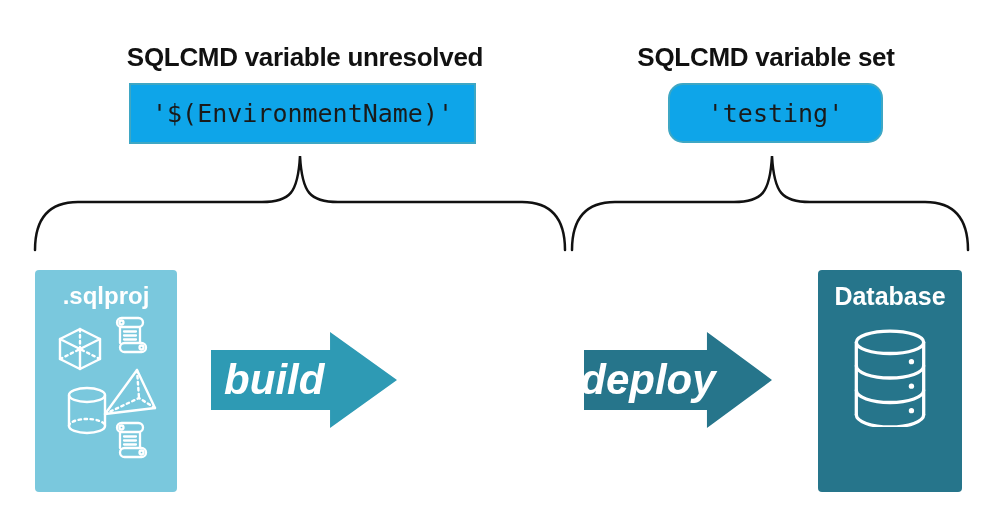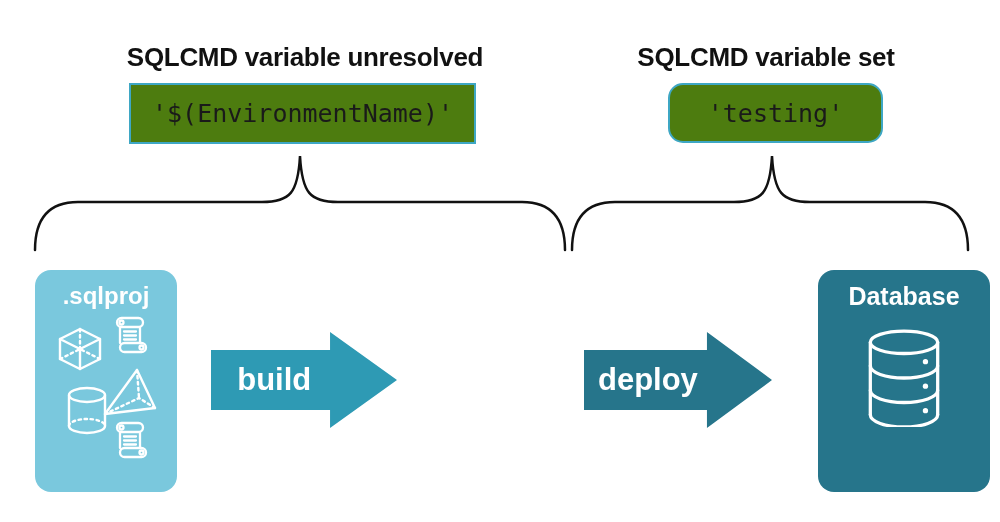--- a/index.html
+++ b/index.html
@@ -9,62 +9,62 @@
   }
   
   .heading{
     position:absolute;top:28px;font-size:26px;font-weight:700;color:#111111;
     text-align:center;letter-spacing:-0.3px;margin-top:14px;
   }
   .heading--left{left:105px;width:400px;}
   .heading--right{left:616px;width:300px;}
   
   .codebox{
-    position:absolute;top:83px;border:2px solid #3EA7C4;background:#4d7c0f;
+    position:absolute;top:83px;border:2px solid #3EA7C4;background:#0ea5e9;
     display:flex;align-items:center;justify-content:center;
     font-family:"DejaVu Sans Mono",monospace;font-size:25px;color:#1a1a1a;
     box-sizing:border-box;
   }
   .codebox--left{left:129px;width:347px;height:61px;}
   .codebox--right{left:668px;width:215px;height:60px;border-radius:15px;}
   
   .brace{position:absolute;top:150px;}
   .brace--left{left:30px;}
   .brace--right{left:565px;}
   .brace path{fill:none;stroke:#111111;stroke-width:2.5;stroke-linecap:round;}
   
   .node{
-    position:absolute;top:270px;height:222px;border-radius:16px;
+    position:absolute;top:270px;height:222px;border-radius:4px;
     display:flex;flex-direction:column;align-items:center;box-sizing:border-box;
     padding-top:12px;
   }
   .node--sqlproj{left:35px;width:142px;background:#7AC8DD;}
   .node--dacpac{left:428px;width:144px;background:#2E9AB4;}
-  .node--database{left:818px;width:172px;background:#26758B;}
+  .node--database{left:818px;width:144px;background:#26758B;}
   .node-label{font-weight:700;color:#ffffff;font-size:24px;}
   .node--database .node-label{font-size:25px;}
   .node-icons{margin-top:6px;}
   .glyph{fill:none;stroke:#ffffff;stroke-linejoin:round;stroke-linecap:round;}
   
   .arrow{position:absolute;top:332px;height:96px;}
   .arrow-shape{position:absolute;inset:0;}
   .arrow--build{left:211px;width:186px;}
   .arrow--build .arrow-shape{
     background:#2E9AB4;
     clip-path:polygon(0% 18.75%,64% 18.75%,64% 0%,100% 50%,64% 100%,64% 81.25%,0% 81.25%);
   }
   .arrow--deploy{left:584px;width:188px;}
   .arrow--deploy .arrow-shape{
     background:#26758B;
     clip-path:polygon(0% 18.75%,65.4% 18.75%,65.4% 0%,100% 50%,65.4% 100%,65.4% 81.25%,0% 81.25%);
   }
   .arrow-label{
     position:absolute;left:0;top:0;width:68%;height:100%;
     display:flex;align-items:center;justify-content:center;
-    color:#ffffff;font-weight:700;font-size:31px;
+    color:#ffffff;font-weight:700;font-size:42px;font-style:italic;
   }
 </style>
 </head>
 <body>
 
 <div class="stage">
 
   <div class="heading heading--left">SQLCMD variable unresolved</div>
   <div class="heading heading--right">SQLCMD variable set</div>
 

